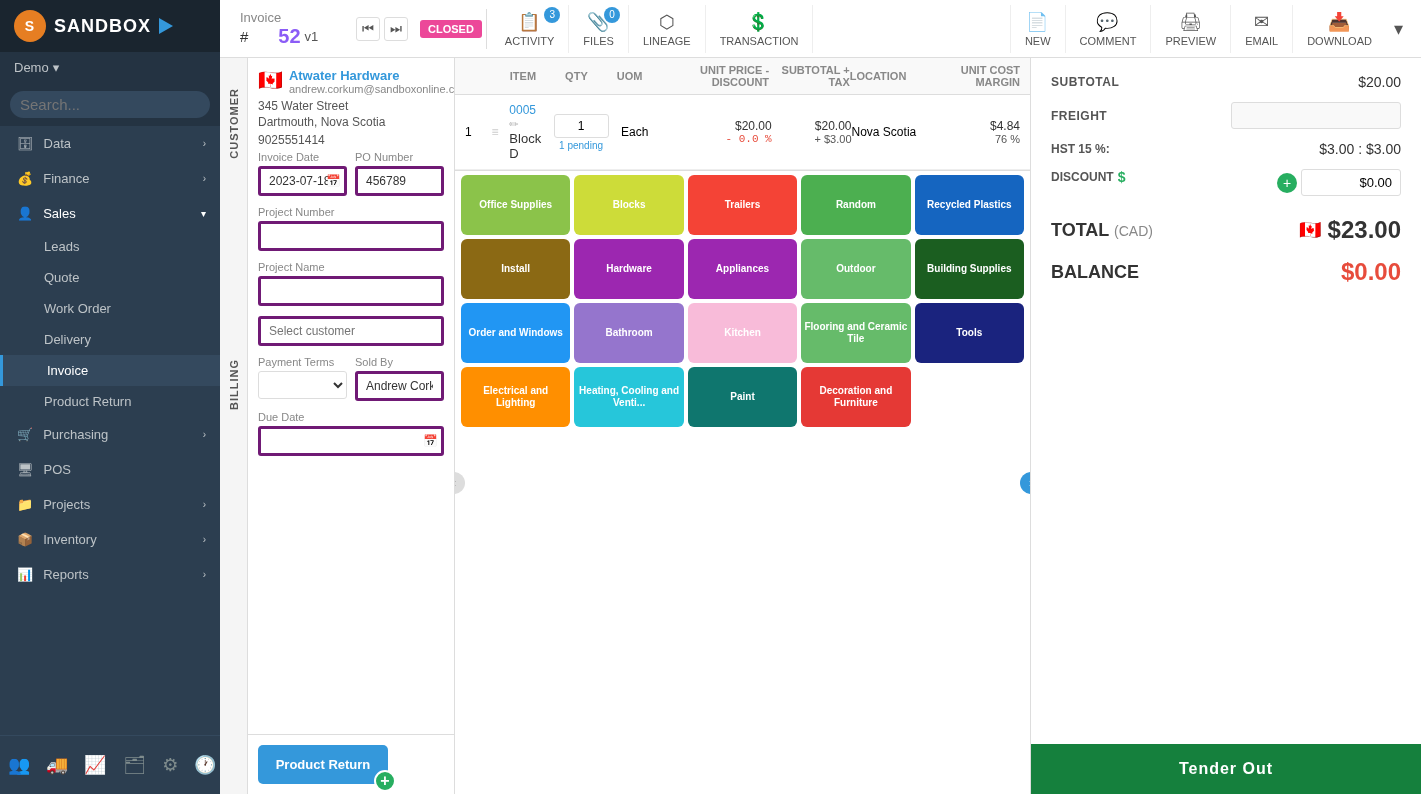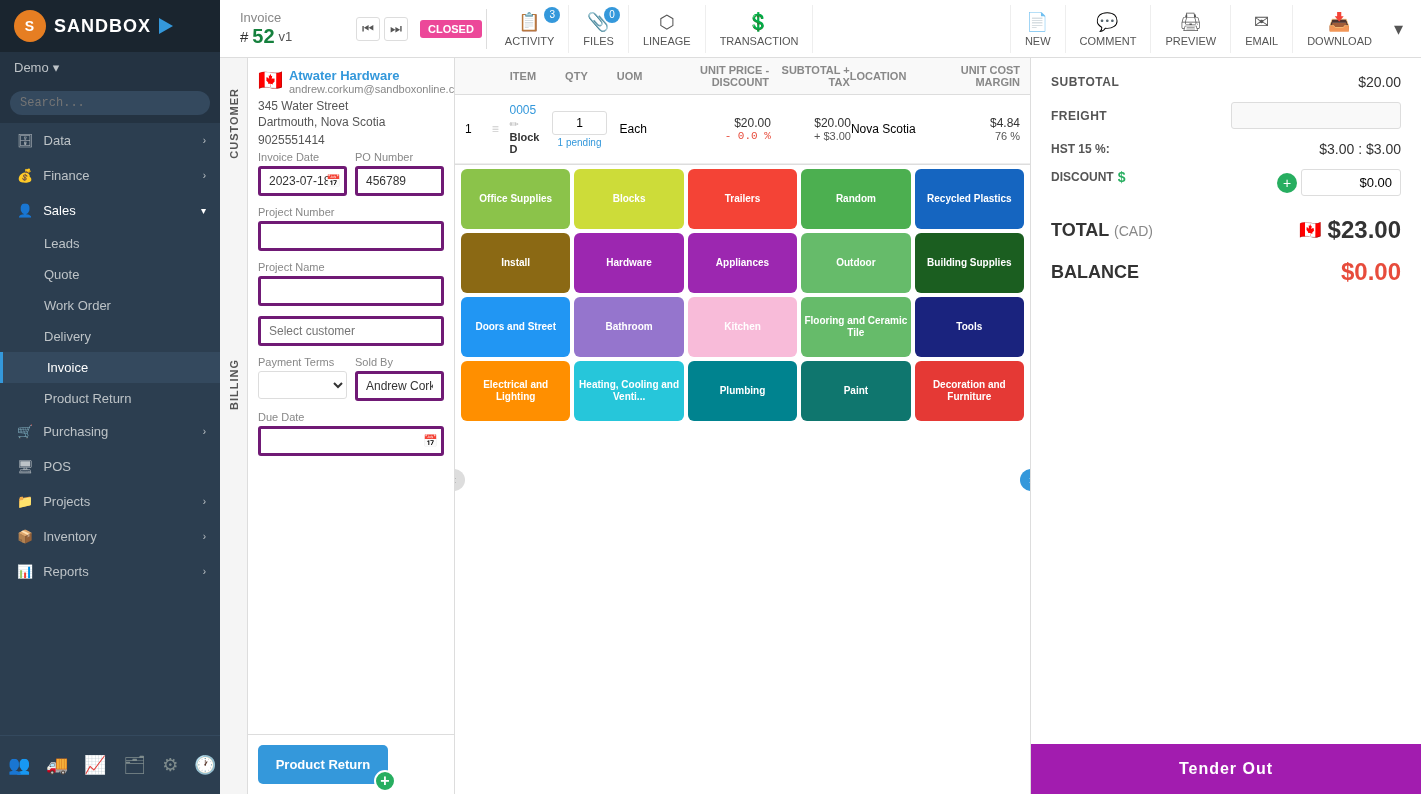--- a/index.html
+++ b/index.html
@@ -54,23 +54,22 @@
       padding: 8px 10px;
       background: #243342;
     }
     .sidebar-search input {
       width: 100%;
       padding: 5px 10px;
       border-radius: 15px;
       border: none;
       background: #34495e;
       color: #bef264;
-      font-size: 12px;
+      font-size: 15px;
       outline: none;
-      font-family: Liberation Mono, monospace;
     }
     .sidebar-nav-item {
       display: flex; align-items: center; gap: 10px;
       padding: 10px 14px;
       cursor: pointer;
       color: #bdc3c7;
       font-size: 13px;
       border-left: 3px solid transparent;
     }
     .sidebar-nav-item.active { color: white; }
@@ -116,21 +115,21 @@
       height: 58px;
       gap: 0;
     }
     .toolbar-invoice-info {
       display: flex; flex-direction: column; padding: 0 10px;
       min-width: 120px;
     }
     .toolbar-invoice-info .title { font-size: 13px; color: #888; }
     .toolbar-invoice-info .invoice-num { display: flex; align-items: center; gap: 4px; }
     .invoice-hash { font-size: 15px; color: #333; }
-    .invoice-num-val { font-size: 20px; font-weight: bold; color: #15803d; }
+    .invoice-num-val { font-size: 20px; font-weight: bold; color: #8b5cf6; margin-left: 26px; }
     .invoice-v { font-size: 13px; color: #555; }
     .toolbar-nav-btns { display: flex; gap: 4px; align-items: center; padding: 0 6px; }
     .toolbar-nav-btn {
       background: none; border: 1px solid #ddd; border-radius: 3px;
       width: 24px; height: 24px; cursor: pointer; display: flex;
       align-items: center; justify-content: center; color: #555;
     }
     .status-badge {
       background: #ec4899; color: white; font-size: 11px; font-weight: bold;
       padding: 3px 8px; border-radius: 3px; margin-left: 6px;
@@ -271,21 +270,21 @@
     .col-subtax { width: 90px; text-align: right; }
     .col-location { width: 100px; }
     .col-ucm { width: 90px; text-align: right; }
 
     .invoice-row {
       display: flex; align-items: center;
       padding: 8px 10px; border-bottom: 1px solid #eee;
       font-size: 12px;
     }
     .item-link { color: #3498db; cursor: pointer; }
-    .item-name { color: #333; font-size: 11px; font-weight: bold; }
+    .item-name { color: #333; font-size: 13px; }
     .qty-input {
       width: 55px; text-align: center; border: 1px solid #ddd;
       border-radius: 3px; padding: 4px; font-size: 12px;
     }
     .qty-pending { font-size: 10px; color: #3498db; text-align: center; margin-top: 2px; }
     .price-val { text-align: right; color: #333; }
     .discount-val { color: #e74c3c; font-size: 11px; font-family: Liberation Mono, monospace; }
     .subtax-val { text-align: right; color: #333; }
     .tax-val { text-align: right; color: #555; font-size: 11px; }
     .ucm-val { text-align: right; color: #333; }
@@ -370,21 +369,21 @@
     .grand-total-cad { font-size: 14px; color: #888; font-weight: normal; }
     .grand-total-flag { font-size: 18px; }
     .grand-total-value { font-size: 24px; font-weight: bold; color: #333; }
     .balance-row {
       display: flex; align-items: center; justify-content: space-between;
       margin-bottom: 10px;
     }
     .balance-label { font-size: 18px; font-weight: bold; color: #333; }
     .balance-value { font-size: 24px; font-weight: bold; color: #e74c3c; }
     .tender-btn {
-      background: #a21caf; color: white; border: none;
+      background: #15803d; color: white; border: none;
       padding: 16px; cursor: pointer; font-size: 16px; font-weight: bold;
       text-align: center; letter-spacing: 1px; width: 100%;
     }
     .icon-data::before { content: "🗄"; }
     .icon-finance::before { content: "💰"; }
     .icon-sales::before { content: "👤"; }
 
     .drag-handle { color: #ccc; cursor: grab; }
   </style>
 </head>
@@ -646,28 +645,27 @@
             <div class="cat-item" style="background: rgb(139, 195, 74);">Office Supplies</div>
             <div class="cat-item" style="background: rgb(205, 220, 57);">Blocks</div>
             <div class="cat-item" style="background: rgb(244, 67, 54);">Trailers</div>
             <div class="cat-item" style="background: rgb(76, 175, 80);">Random</div>
             <div class="cat-item" style="background: rgb(21, 101, 192);">Recycled Plastics</div>
             <div class="cat-item" style="background: rgb(139, 105, 20);">Install</div>
             <div class="cat-item" style="background: rgb(156, 39, 176);">Hardware</div>
             <div class="cat-item" style="background: rgb(156, 39, 176);">Appliances</div>
             <div class="cat-item" style="background: rgb(102, 187, 106);">Outdoor</div>
             <div class="cat-item" style="background: rgb(27, 94, 32);">Building Supplies</div>
-            <div class="cat-item" style="background: rgb(33, 150, 243);">Doors and Street</div>
+            <div class="cat-item" style="background: rgb(33, 150, 243);">Order and Windows</div>
             <div class="cat-item" style="background: rgb(149, 117, 205);">Bathroom</div>
             <div class="cat-item" style="background: rgb(248, 187, 217);">Kitchen</div>
             <div class="cat-item" style="background: rgb(102, 187, 106);">Flooring and Ceramic Tile</div>
             <div class="cat-item" style="background: rgb(26, 35, 126);">Tools</div>
             <div class="cat-item" style="background: rgb(255, 143, 0);">Electrical and Lighting</div>
             <div class="cat-item" style="background: rgb(38, 198, 218);">Heating, Cooling and Venti...</div>
-            <div class="cat-item" style="background: rgb(0, 131, 143);">Plumbing</div>
             <div class="cat-item" style="background: #0f766e;">Paint</div>
             <div class="cat-item" style="background: rgb(229, 57, 53);">Decoration and Furniture</div>
           </div>
         <div class="cat-next-btn">›</div>
       </div>
     </div>
 
     <div class="right-panel">
       <div class="totals-section">
         <div class="total-row">

